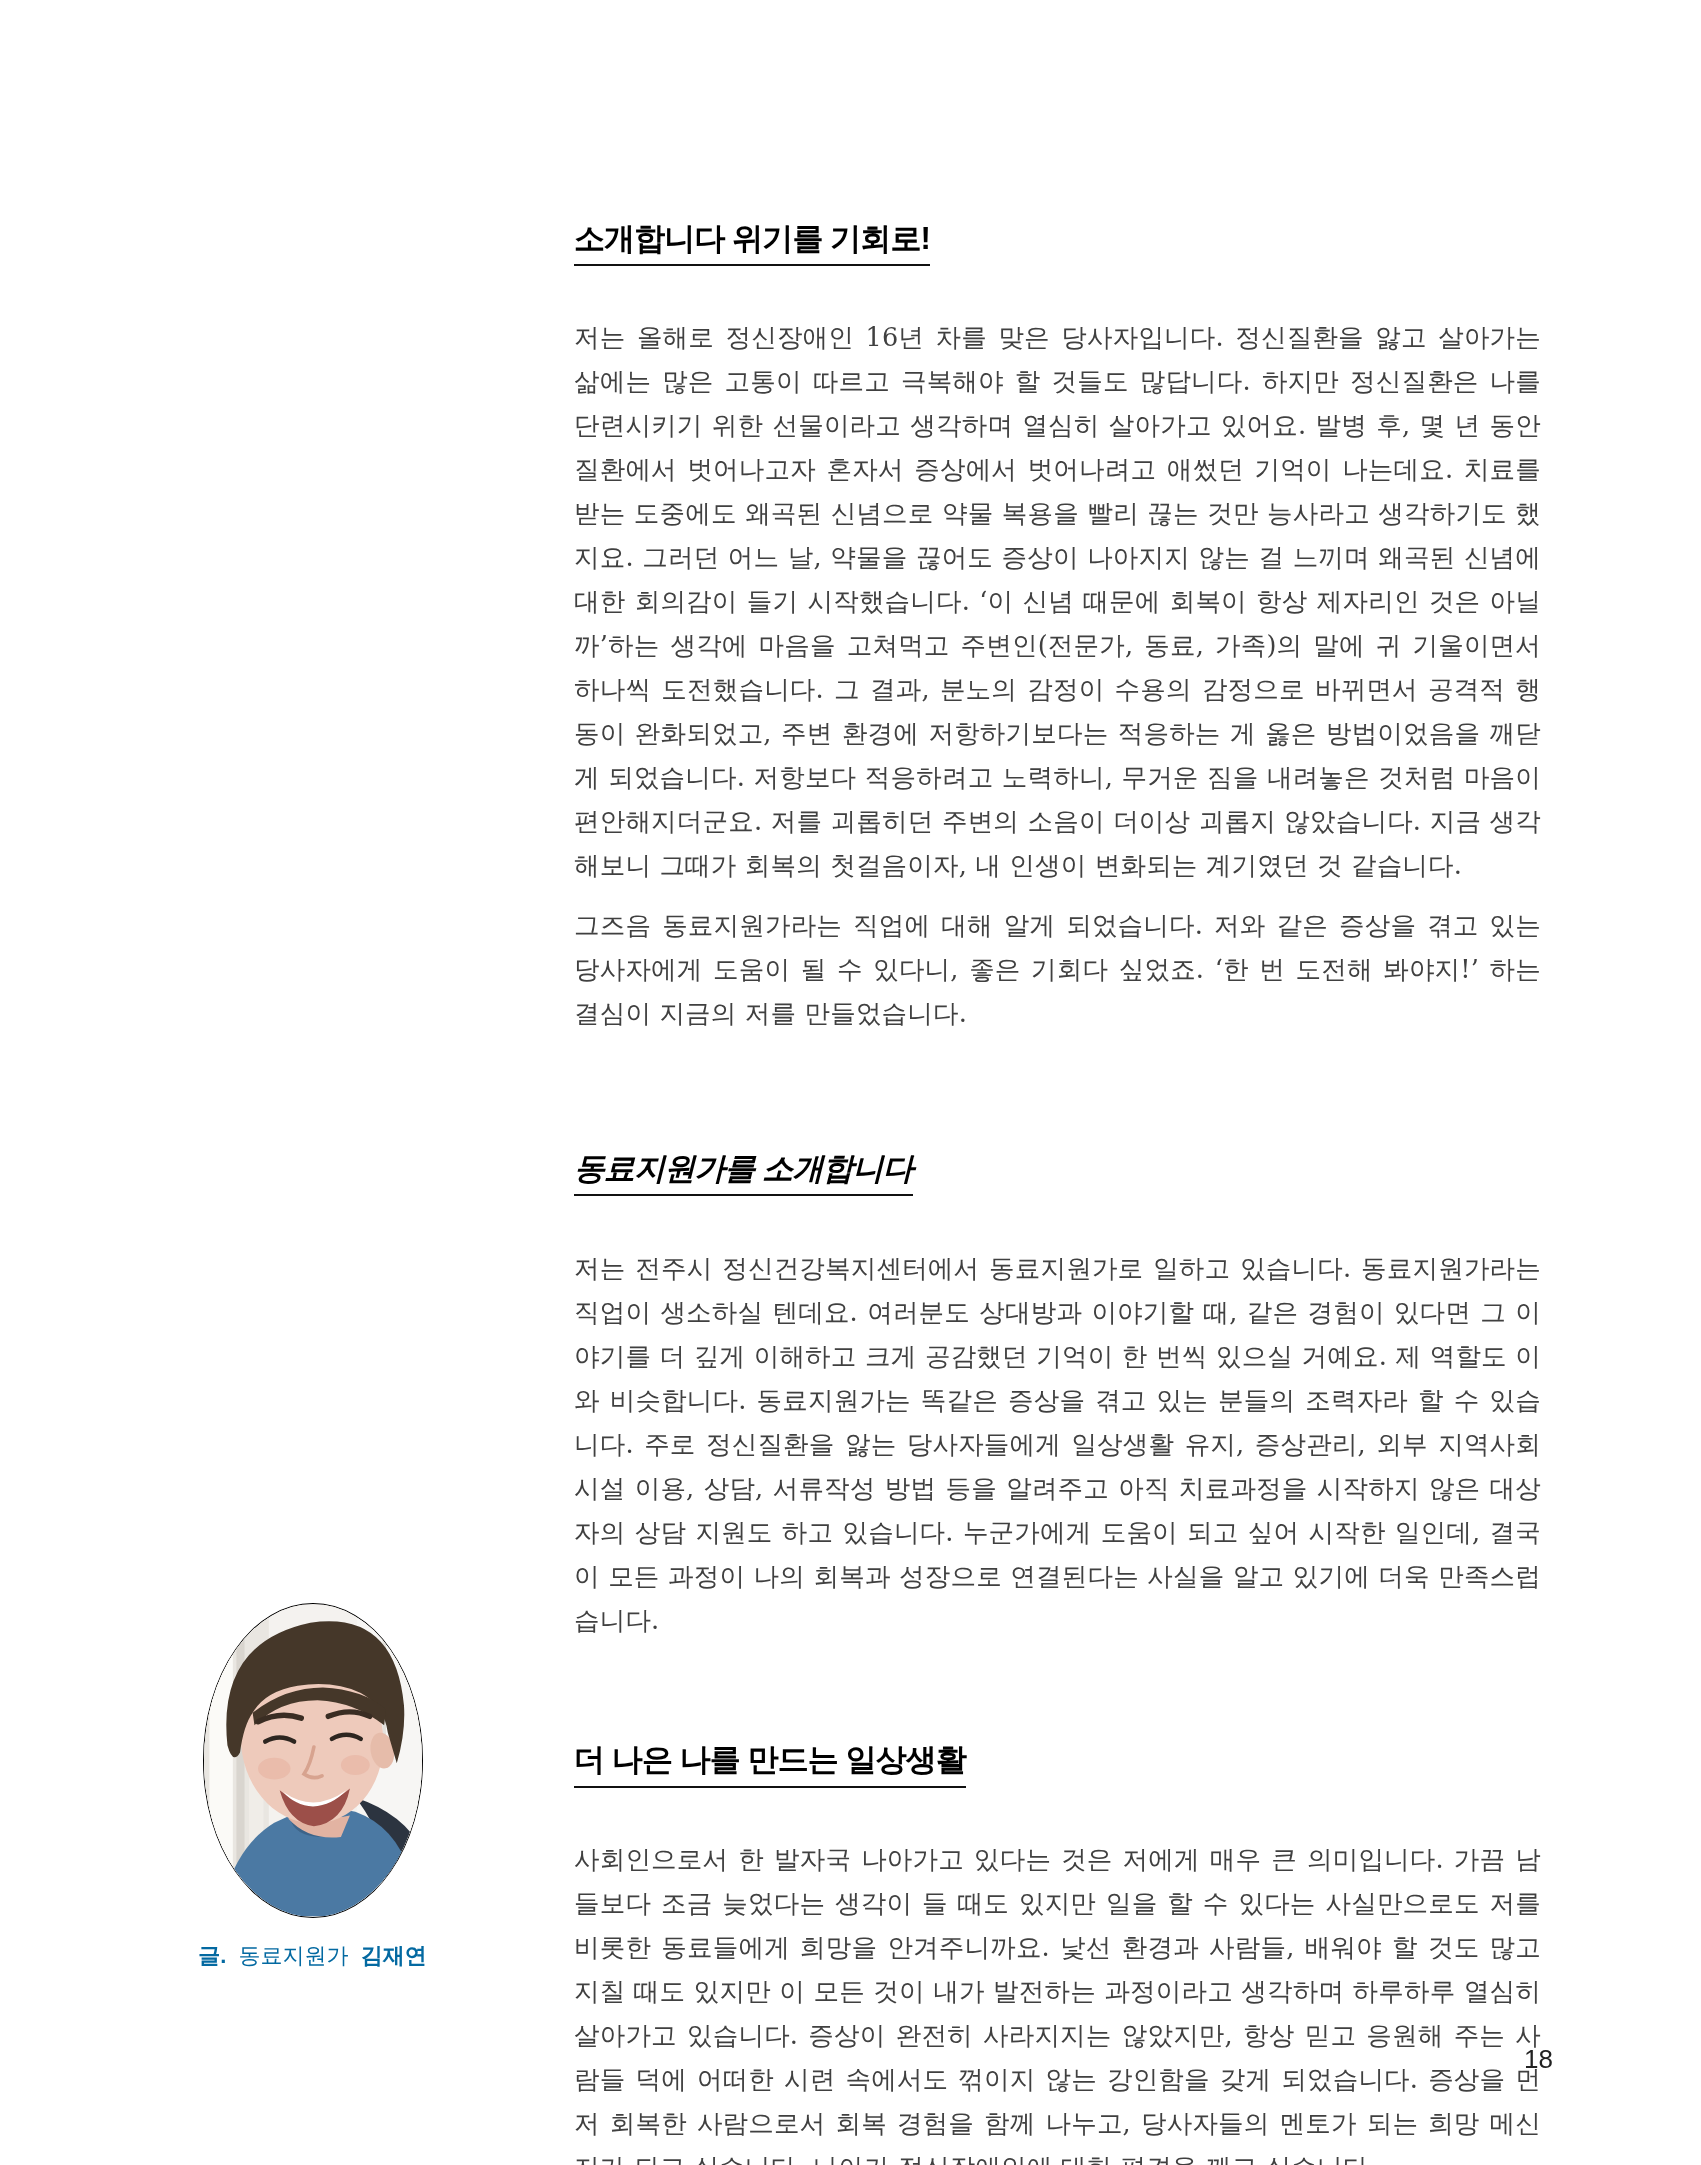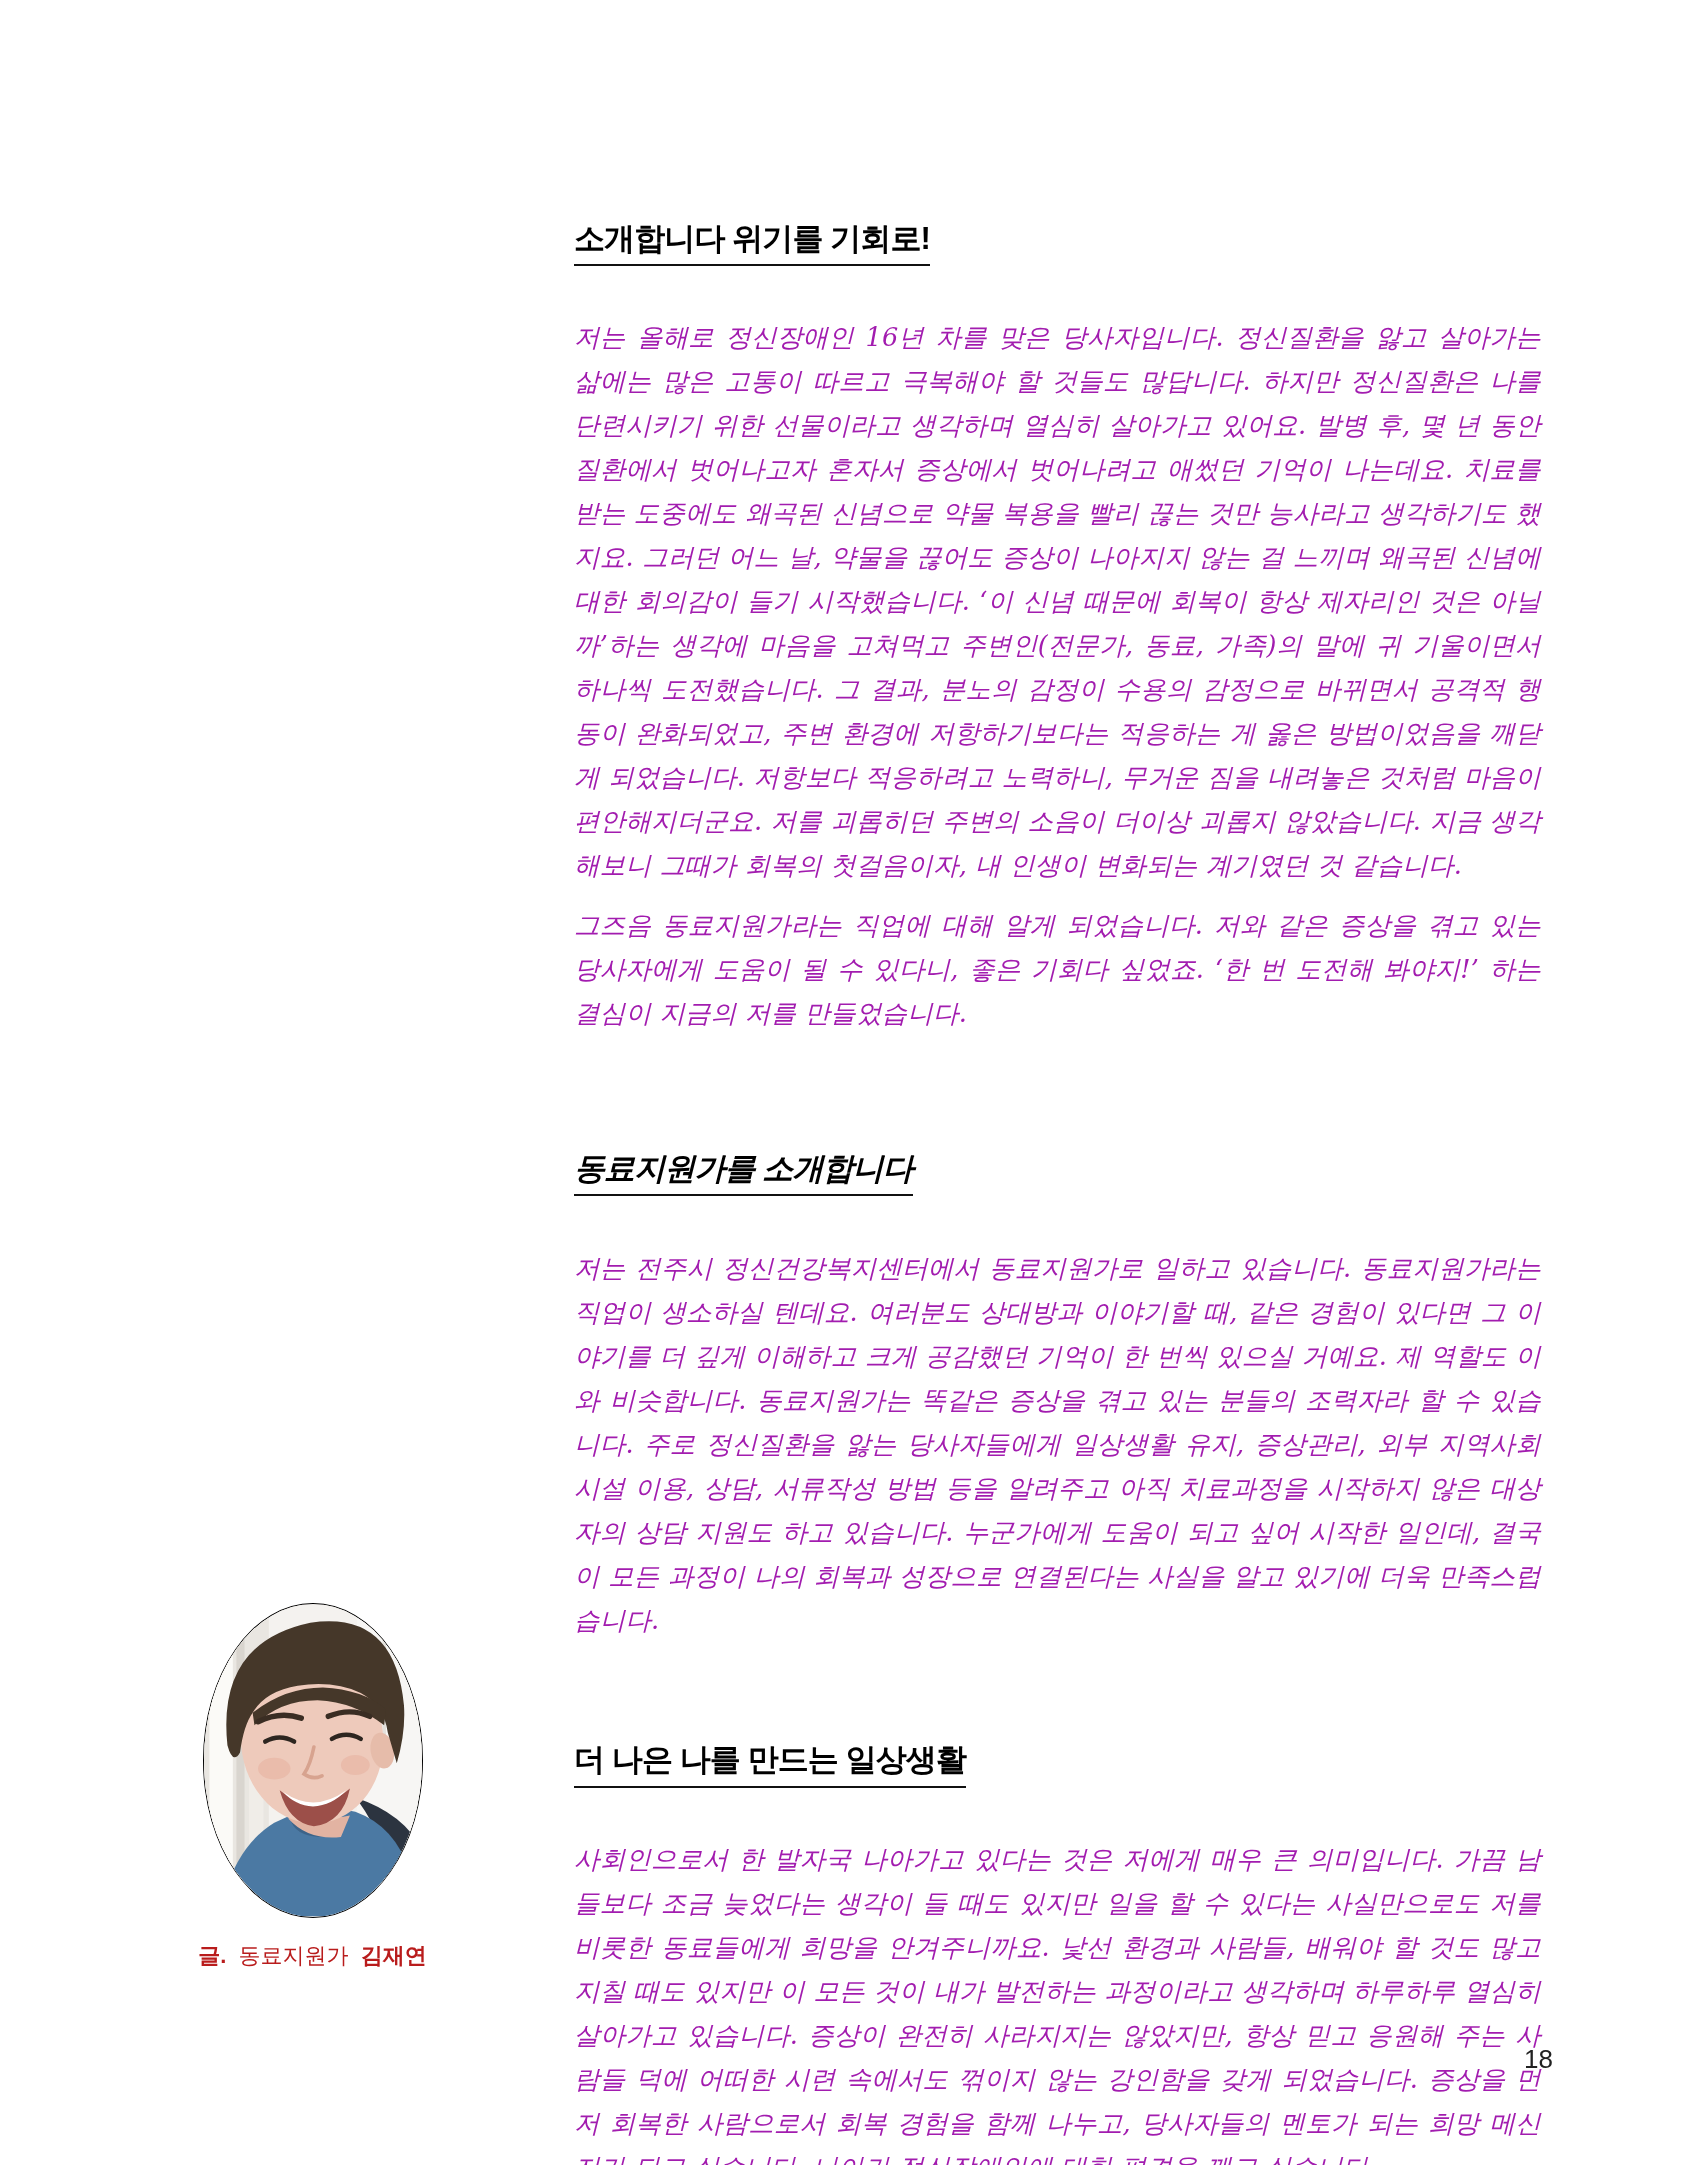--- a/index.html
+++ b/index.html
@@ -35,22 +35,21 @@
   }
   .sec-1 .heading-wrap { padding-top: 196px; }
   .sec-2 .heading-wrap { padding-top: 91px; font-style: italic; }
   .sec-3 .heading-wrap { padding-top: 76px; }
   .body-text {
     margin: 23.6px 0 0 0;
     font-size: 25.5px;
     line-height: 44px;
     text-align: justify;
     letter-spacing: 0.2px;
-    color: #a21caf;
-    font-style: italic;
+    color: #404040;
   }
   .body-text + .body-text { margin-top: 16px; }
   .portrait-frame {
     position: absolute;
     left: 203px;
     top: 1603px;
     width: 220px;
     height: 315px;
     border: 1.8px solid #000000;
     border-radius: 50%;
@@ -61,21 +60,21 @@
   .portrait-frame svg { display: block; width: 100%; height: 100%; }
   .byline {
     position: absolute;
     left: 166px;
     top: 1940px;
     width: 293px;
     text-align: center;
     font-family: "Liberation Sans", "DejaVu Sans", sans-serif;
     font-size: 22px;
     line-height: 31px;
-    color: #b91c1c;
+    color: #0369a1;
     white-space: nowrap;
   }
   .byline .bold { font-weight: 700; }
   .byline span + span { margin-left: 0.28em; }
   .page-number {
     position: absolute;
     left: 1511px;
     top: 2044px;
     width: 55px;
     text-align: center;

